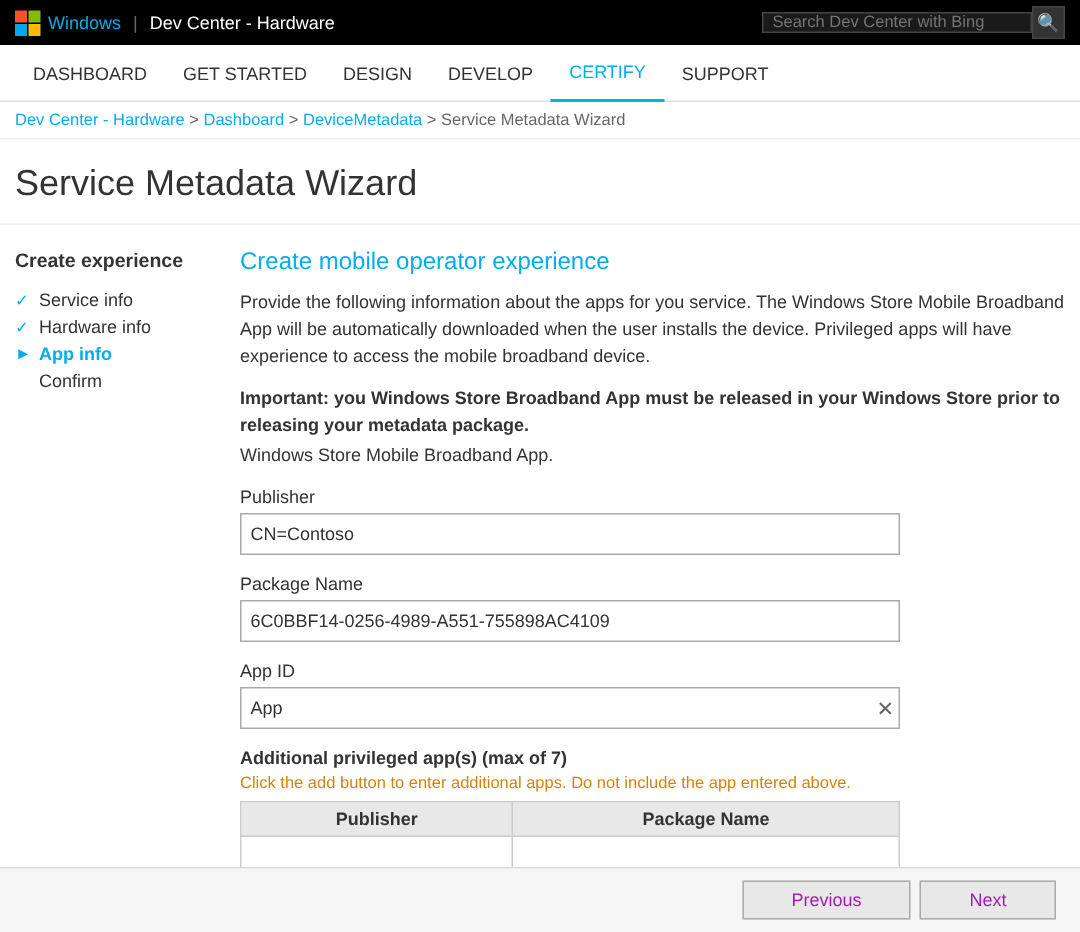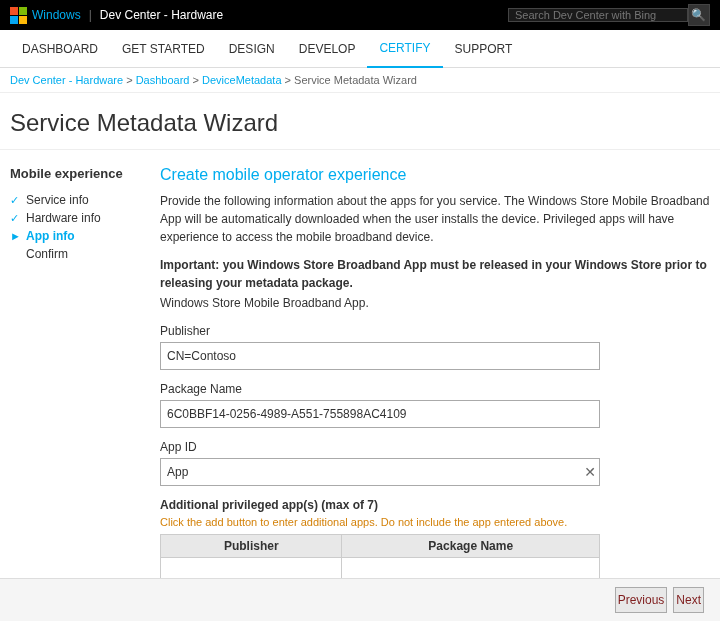--- a/index.html
+++ b/index.html
@@ -258,24 +258,24 @@
       background: #f5f5f5;
       border-top: 1px solid #ddd;
       padding: 8px 16px;
       display: flex;
       justify-content: flex-end;
       gap: 6px;
     }
     .footer-btn {
       background: #e8e8e8;
       border: 1px solid #aaa;
-      padding: 5px 2px;
-      font-size: 12px;
-      cursor: pointer;
-      color: #7f1d1d;
+      padding: 5px 32px;
+      font-size: 12px;
+      cursor: pointer;
+      color: #a21caf;
     }
   </style>
 </head>
 <body>
 
 <div id="topbar">
   <div id="topbar-left">
     <div id="windows-logo">
       <div class="win-logo-grid">
         <span></span>
@@ -311,21 +311,21 @@
   <a href="#">DeviceMetadata</a>
   <span> &gt; </span>
   <span>Service Metadata Wizard</span>
 </div>
 
 <div id="page-title">Service Metadata Wizard</div>
 
 <div id="main">
 
   <div id="sidebar">
-    <div id="sidebar-title">Mobile experience</div>
+    <div id="sidebar-title">Create experience</div>
     <div class="sidebar-item">
       <span class="check">✓</span>
       <span class="label">Service info</span>
     </div>
     <div class="sidebar-item">
       <span class="check">✓</span>
       <span class="label">Hardware info</span>
     </div>
     <div class="sidebar-item active">
       <span class="arrow">►</span>

